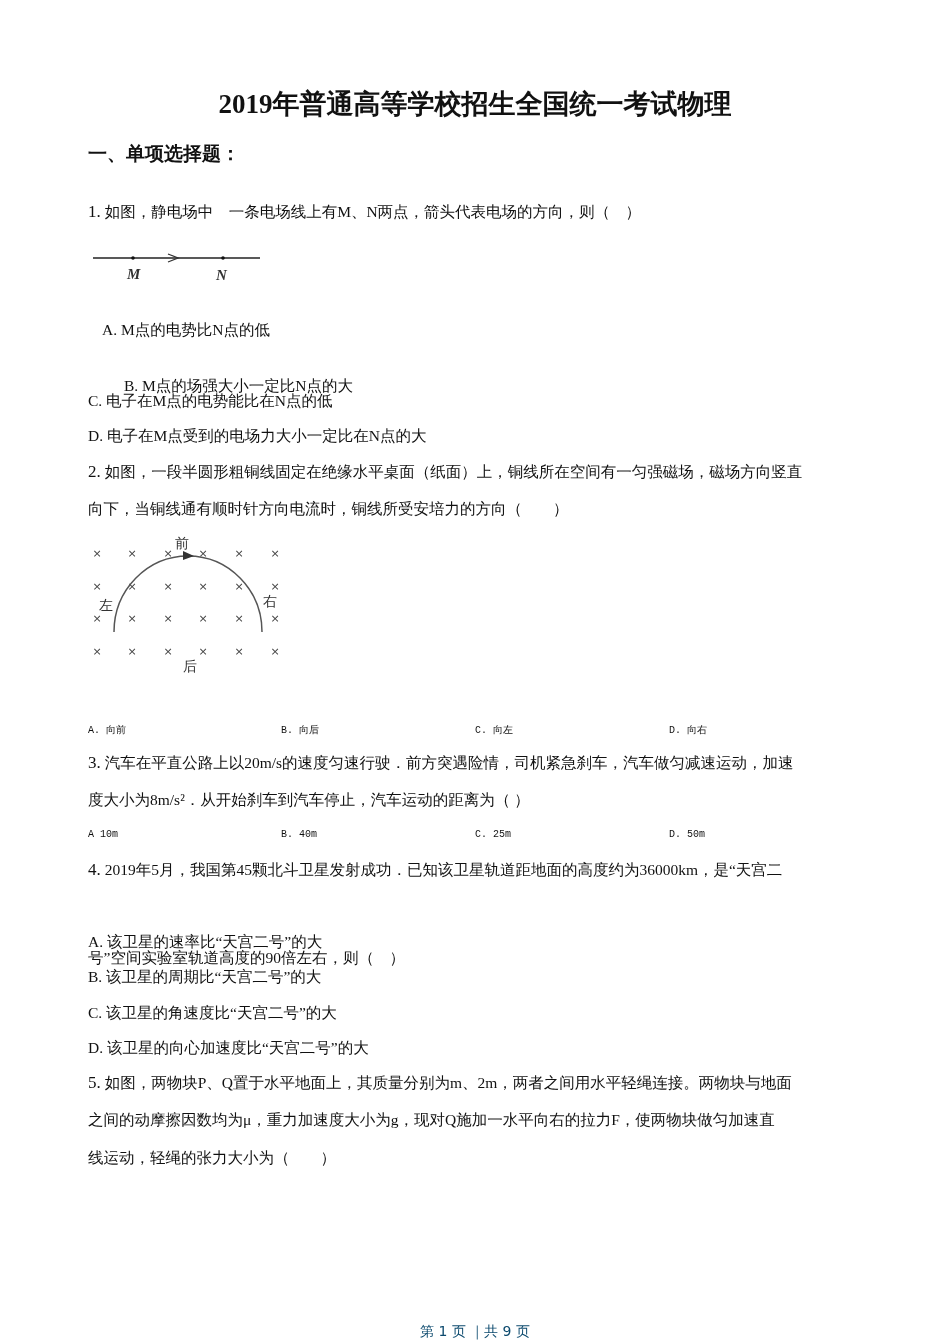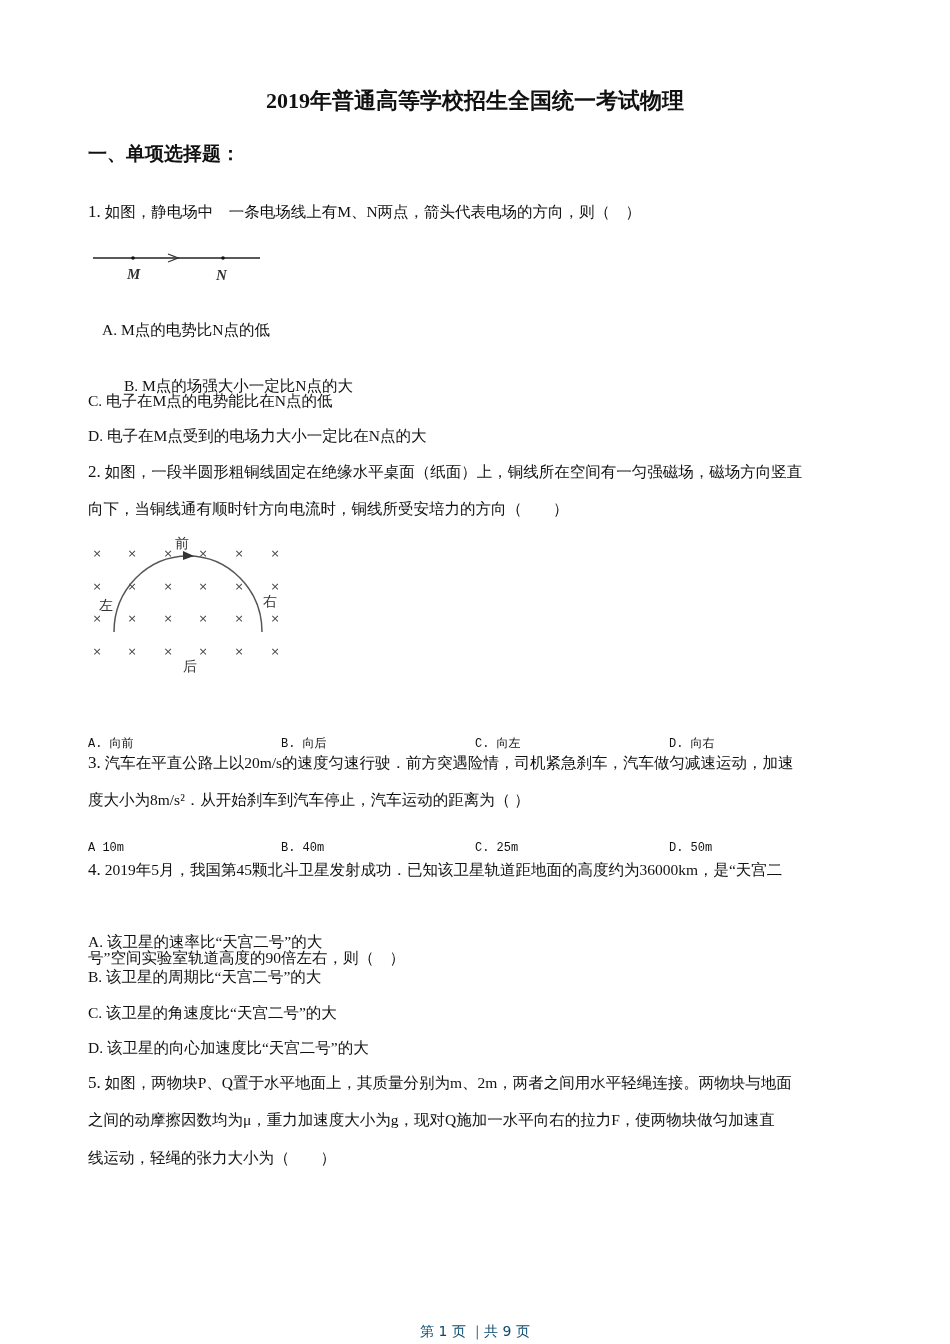--- a/index.html
+++ b/index.html
@@ -1,23 +1,23 @@
 <!DOCTYPE html>
 <html><head>
 <meta charset="utf-8">
 <style>
   html, body { margin:0; padding:0; background:#ffffff; }
   body { width:950px; height:1344px; position:relative; overflow:hidden;
          font-family:"Liberation Serif","DejaVu Serif",serif; color:#111; }
   .abs { position:absolute; white-space:nowrap; }
-  .title { left:0; width:950px; top:86px; text-align:center; font-size:22px; font-weight:bold; }
+  .title { left:0; width:950px; top:86px; text-align:center; font-size:27px; font-weight:bold; }
   .section { left:88px; top:141px; font-size:19px; font-weight:bold; }
   .line { font-size:15.5px; left:88px; }
   .num { font-size:17px; }
-  .opt4 span { position:absolute; top:16px; font-family:"Liberation Mono","DejaVu Sans Mono",monospace; font-size:12px; }
+  .opt4 span { position:absolute; top:4px; font-family:"Liberation Mono","DejaVu Sans Mono",monospace; font-size:10px; }
   .footer { left:0; width:950px; top:1323px; text-align:center; font-size:14px; font-family:"DejaVu Sans",sans-serif; color:#0c4a6e; }
   svg { position:absolute; }
 </style>
 </head>
 <body>
 
 <div class="abs title">2019年普通高等学校招生全国统一考试物理</div>
 <div class="abs section">一、单项选择题：</div>
 
 <div class="abs line" style="top:202px;">

